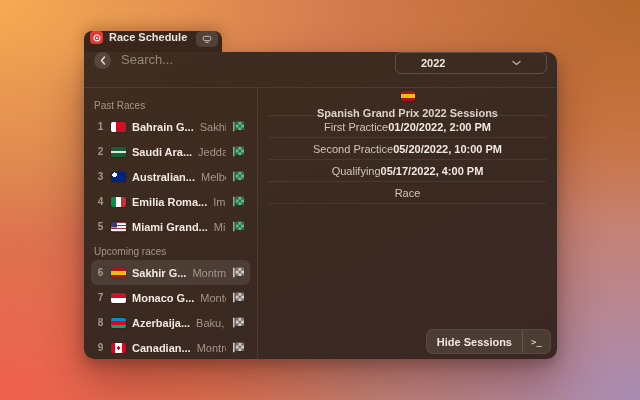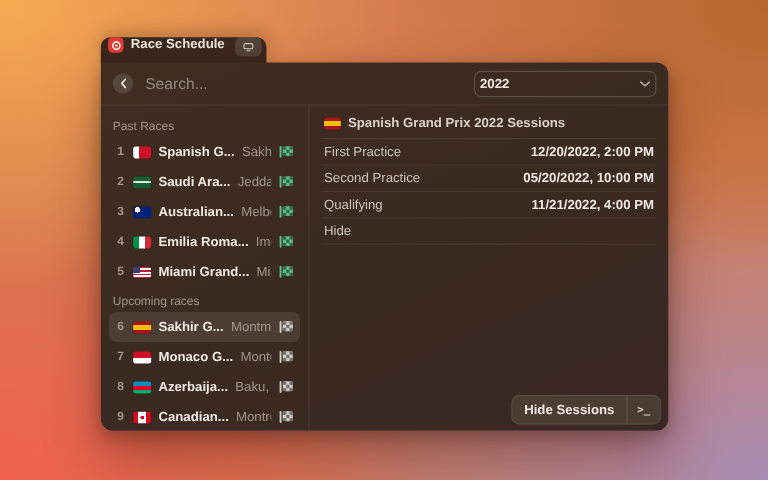--- a/index.html
+++ b/index.html
@@ -17,47 +17,47 @@
     box-shadow:0 -4px 14px rgba(60,20,10,.25);}
   .app-icon{width:13px;height:13px;border-radius:4px;display:flex;align-items:center;
     justify-content:center;flex:0 0 auto;}
   .tab-title{font-size:11px;font-weight:700;color:#efe7e0;white-space:nowrap;padding-right:3px;}
   .pin-btn{width:22px;height:16px;border-radius:5px;background:rgba(255,255,255,.13);
     display:flex;align-items:center;justify-content:center;border:none;cursor:default;}
   
   .window{position:absolute;left:84px;top:52px;width:473px;height:307px;border-radius:10px;
     border-top-left-radius:0;background:linear-gradient(155deg,#402d20 0%,#3b2a21 50%,#3a2724 100%);
     box-shadow:0 22px 45px rgba(70,20,15,.38), 0 5px 14px rgba(0,0,0,.25);overflow:hidden;}
-  .header{height:36px;display:flex;align-items:center;gap:10px;padding:0 10px;
+  .header{height:36px;display:flex;gap:10px;padding:0 10px;
     border-bottom:1px solid rgba(255,255,255,.08);box-sizing:border-box;}
   .back-btn{width:17px;height:17px;border-radius:50%;background:rgba(255,255,255,.12);
     border:none;display:flex;align-items:center;justify-content:center;flex:0 0 auto;padding:0;}
   .search-ph{font-size:13px;color:#94887d;flex:1 1 auto;}
   .year-dd{width:152px;height:22px;border:1px solid rgba(255,255,255,.17);border-radius:6px;
-    display:flex;align-items:center;padding:0 4px;box-sizing:border-box;flex:0 0 auto;}
+    display:flex;align-items:center;padding:0 25px;box-sizing:border-box;flex:0 0 auto;}
   .year-val{font-size:11px;font-weight:600;color:#efe7e0;}
   .year-dd svg{margin-left:auto;}
   .content{position:absolute;top:36px;left:0;right:0;bottom:0;display:flex;}
   
   .sidebar{width:174px;flex:0 0 auto;border-right:1px solid rgba(255,255,255,.08);
     padding:5px 7px;box-sizing:border-box;overflow:hidden;}
   .section-label{font-size:10px;font-weight:400;color:#a4968b;margin:7px 3px 3px;}
   .race-row{height:25px;display:flex;align-items:center;gap:6px;padding:0 5px;border-radius:6px;}
   .race-row.selected{background:rgba(255,255,255,.09);}
   .race-num{width:9px;text-align:center;font-size:10px;font-weight:600;color:#a4968b;flex:0 0 auto;}
   .cflag{width:15px;height:10px;border-radius:2px;flex:0 0 auto;box-shadow:0 0 0 .5px rgba(0,0,0,.25);}
   .race-name{font-size:11px;font-weight:600;color:#f1e9e2;white-space:nowrap;}
   .race-loc{font-size:11px;color:#a4968b;white-space:nowrap;flex:1 1 auto;overflow:hidden;}
   .race-status{margin-left:auto;flex:0 0 auto;display:flex;align-items:center;}
   
   .main{flex:1 1 auto;padding:3px 10px 0;box-sizing:border-box;position:relative;}
   .main-title{height:24px;display:flex;align-items:center;gap:6px;padding:0 2px;
-    border-bottom:1px solid rgba(255,255,255,.08);}
+    border-bottom:1px solid rgba(255,255,255,.08);flex-direction:column;}
   .main-title-text{font-size:11px;font-weight:600;color:#ddd2ca;}
-  .session-row{height:21px;display:flex;align-items:center;justify-content:space-between;
+  .session-row{height:21px;display:flex;align-items:center;justify-content:center;
     padding:0 2px;border-bottom:1px solid rgba(255,255,255,.07);}
   .session-label{font-size:11px;color:#cfc4bc;}
   .session-time{font-size:11px;font-weight:700;color:#f1e9e2;display:flex;align-items:center;gap:5px;}
   
   .footer-group{position:absolute;right:6px;bottom:5px;height:23px;background:#4c3d34;
     border:1px solid rgba(255,255,255,.07);border-radius:7px;display:flex;align-items:stretch;
     overflow:hidden;}
   .hide-btn{background:transparent;border:none;padding:0 10px;font-size:11px;font-weight:700;
     color:#f1e9e2;font-family:inherit;}
   .fg-div{width:1px;background:rgba(255,255,255,.13);}
@@ -102,21 +102,21 @@
         </svg>
       </div>
     </div>
 
     <div class="content">
       <div class="sidebar" id="sidebar">
           <div class="section-label">Past Races</div>
           <div class="race-row">
             <span class="race-num">1</span>
             <span class="cflag" style="background: linear-gradient(90deg, rgb(255, 255, 255) 0px, rgb(255, 255, 255) 33%, rgb(206, 17, 38) 33%, rgb(206, 17, 38) 100%);"></span>
-            <span class="race-name">Spanish G...</span>
+            <span class="race-name">Bahrain G...</span>
             <span class="race-loc">Sakhir, Bahr...</span>
             <span class="race-status">
               <svg width="13" height="11" viewBox="0 0 13 11">
     <rect x="1" y="0.5" width="1.6" height="10" rx="0.8" fill="#5fbe8b"></rect>
     <rect x="3.6" y="0.8" width="8.4" height="8.3" rx="1" fill="#5fbe8b"></rect>
                 <rect x="3.8" y="1" width="2.7" height="2.7" fill="rgba(0,0,0,0.45)"></rect>
                 <rect x="9.2" y="1" width="2.7" height="2.7" fill="rgba(0,0,0,0.45)"></rect>
                 <rect x="6.5" y="3.7" width="2.7" height="2.7" fill="rgba(0,0,0,0.45)"></rect>
                 <rect x="3.8" y="6.4" width="2.7" height="2.7" fill="rgba(0,0,0,0.45)"></rect>
                 <rect x="9.2" y="6.4" width="2.7" height="2.7" fill="rgba(0,0,0,0.45)"></rect>
@@ -263,37 +263,37 @@
         </div>
       <div class="main">
         <div class="main-title">
           <span class="cflag" id="title-flag" style="width: 14px; height: 10px; background: linear-gradient(rgb(170, 21, 27) 0px, rgb(170, 21, 27) 27%, rgb(241, 191, 0) 27%, rgb(241, 191, 0) 73%, rgb(170, 21, 27) 73%, rgb(170, 21, 27) 100%);"></span>
           <span class="main-title-text">Spanish Grand Prix 2022 Sessions</span>
         </div>
         <div id="sessions">
             <div class="session-row">
               <span class="session-label">First Practice</span>
               <span class="session-time">
-                <span>12/20/2022, 2:00 PM</span>
+                <span>01/20/2022, 2:00 PM</span>
               </span>
             </div>
             <div class="session-row">
               <span class="session-label">Second Practice</span>
               <span class="session-time">
                 <span>05/20/2022, 10:00 PM</span>
               </span>
             </div>
             <div class="session-row">
               <span class="session-label">Qualifying</span>
               <span class="session-time">
-                <span>11/21/2022, 4:00 PM</span>
+                <span>05/17/2022, 4:00 PM</span>
               </span>
             </div>
             <div class="session-row">
-              <span class="session-label">Hide</span>
+              <span class="session-label">Race</span>
             </div>
           </div>
       </div>
     </div>
 
     <div class="footer-group">
       <button class="hide-btn">Hide Sessions</button>
       <div class="fg-div"></div>
       <button class="term-btn">
         <span>&gt;_</span>

